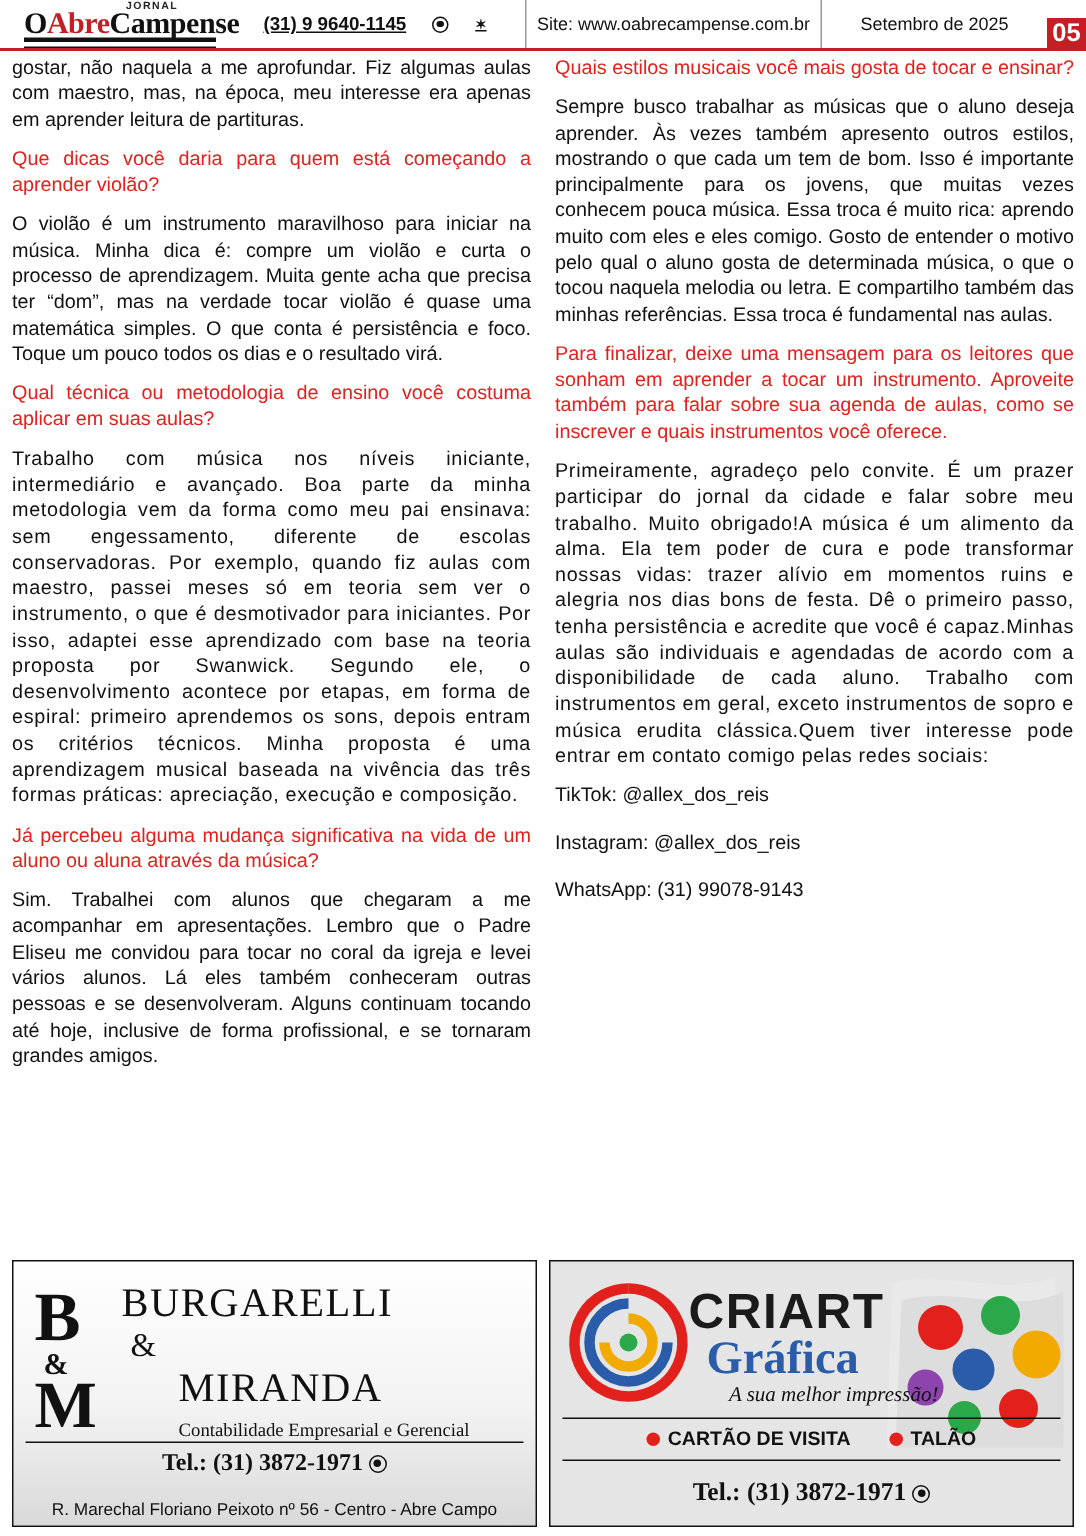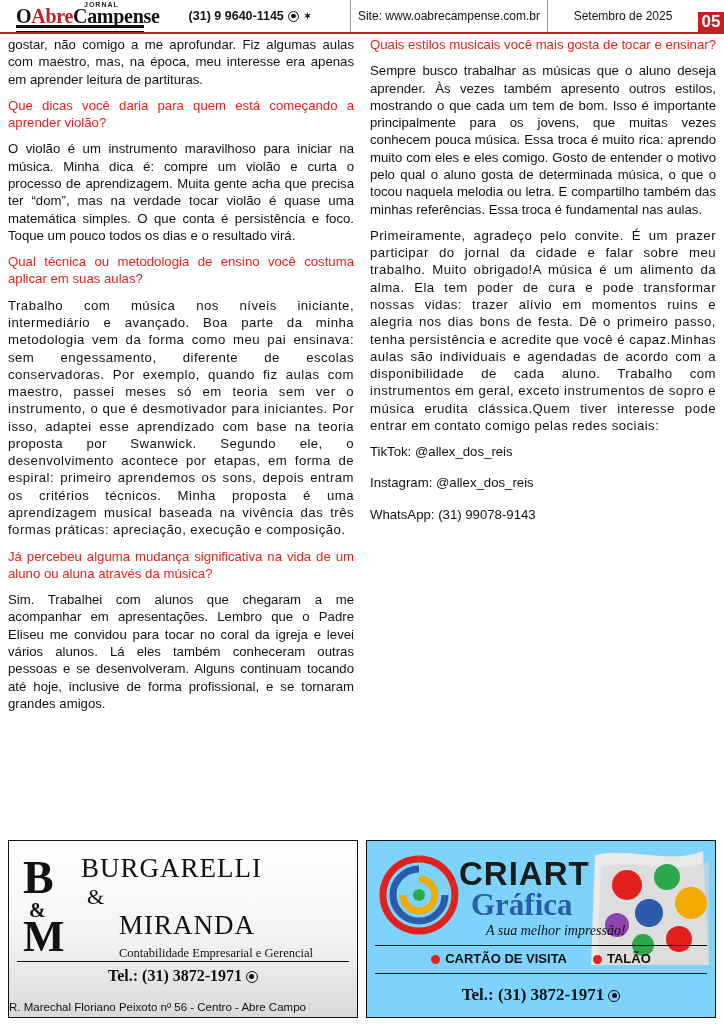--- a/index.html
+++ b/index.html
@@ -63,22 +63,23 @@
   }
   .hdr-phone {
     flex: 0 0 auto;
     display: flex;
     align-items: center;
     justify-content: center;
     font-size: 12.5px;
     font-weight: bold;
     color: #111;
     padding: 0 6px;
-    gap: 4px;
+    gap: 17px;
     width: 200px;
+    text-decoration: underline;
   }
   .hdr-site {
     flex: 1 1 auto;
     display: flex;
     align-items: center;
     justify-content: center;
     font-size: 12px;
     color: #111;
     border-left: 1px solid #999;
     border-right: 1px solid #999;
@@ -231,32 +232,33 @@
     left: 0; right: 0; top: 126px;
     text-align: center;
     font-family: "Liberation Serif", serif;
     font-size: 16px;
     font-weight: bold;
     color: #111;
   }
   .bm-addr {
     position: absolute;
     left: 0; right: 0; bottom: 4px;
+    text-align: center;
     font-size: 11.5px;
     color: #111;
   }
   .bm-hr {
     position: absolute;
     left: 8px; right: 8px; top: 120px;
     height: 1px; background: #111;
   }
 
   .ad-right {
     width: 350px;
-    background: #7dd3fc;
+    background: #e5e5e5;
   }
   .criart-wrap { position: absolute; inset: 0; }
   .criart-name {
     position: absolute;
     left: 92px; top: 14px;
     font-family: "Liberation Sans", sans-serif;
     font-size: 33px;
     font-weight: bold;
     letter-spacing: 1px;
     color: #1b1b1b;
@@ -369,32 +371,33 @@
     <div class="hdr-site">Site: www.oabrecampense.com.br</div>
 
     <div class="hdr-date">Setembro de 2025</div>
 
     <div class="hdr-pagenum">05</div>
   </div>
 
   <div class="content">
 
     <div class="col">
-      <p>gostar, não comigo a me aprofundar. Fiz algumas aulas com maestro, mas, na época, meu interesse era apenas em aprender leitura de partituras.</p>
+      <p>gostar, não naquela a me aprofundar. Fiz algumas aulas com maestro, mas, na época, meu interesse era apenas em aprender leitura de partituras.</p>
       <p class="q">Que dicas você daria para quem está começando a aprender violão?</p>
       <p>O violão é um instrumento maravilhoso para iniciar na música. Minha dica é: compre um violão e curta o processo de aprendizagem. Muita gente acha que precisa ter “dom”, mas na verdade tocar violão é quase uma matemática simples. O que conta é persistência e foco. Toque um pouco todos os dias e o resultado virá.</p>
       <p class="q">Qual técnica ou metodologia de ensino você costuma aplicar em suas aulas?</p>
       <p class="spaced">Trabalho com música nos níveis iniciante, intermediário e avançado. Boa parte da minha metodologia vem da forma como meu pai ensinava: sem engessamento, diferente de escolas conservadoras. Por exemplo, quando fiz aulas com maestro, passei meses só em teoria sem ver o instrumento, o que é desmotivador para iniciantes. Por isso, adaptei esse aprendizado com base na teoria proposta por Swanwick. Segundo ele, o desenvolvimento acontece por etapas, em forma de espiral: primeiro aprendemos os sons, depois entram os critérios técnicos. Minha proposta é uma aprendizagem musical baseada na vivência das três formas práticas: apreciação, execução e composição.</p>
       <p class="q">Já percebeu alguma mudança significativa na vida de um aluno ou aluna através da música?</p>
       <p>Sim. Trabalhei com alunos que chegaram a me acompanhar em apresentações. Lembro que o Padre Eliseu me convidou para tocar no coral da igreja e levei vários alunos. Lá eles também conheceram outras pessoas e se desenvolveram. Alguns continuam tocando até hoje, inclusive de forma profissional, e se tornaram grandes amigos.</p>
     </div>
 
     <div class="col">
       <p class="q">Quais estilos musicais você mais gosta de tocar e ensinar?</p>
       <p>Sempre busco trabalhar as músicas que o aluno deseja aprender. Às vezes também apresento outros estilos, mostrando o que cada um tem de bom. Isso é importante principalmente para os jovens, que muitas vezes conhecem pouca música. Essa troca é muito rica: aprendo muito com eles e eles comigo. Gosto de entender o motivo pelo qual o aluno gosta de determinada música, o que o tocou naquela melodia ou letra. E compartilho também das minhas referências. Essa troca é fundamental nas aulas.</p>
+      <p class="q">Para finalizar, deixe uma mensagem para os leitores que sonham em aprender a tocar um instrumento. Aproveite também para falar sobre sua agenda de aulas, como se inscrever e quais instrumentos você oferece.</p>
       <p class="spaced">Primeiramente, agradeço pelo convite. É um prazer participar do jornal da cidade e falar sobre meu trabalho. Muito obrigado!A música é um alimento da alma. Ela tem poder de cura e pode transformar nossas vidas: trazer alívio em momentos ruins e alegria nos dias bons de festa. Dê o primeiro passo, tenha persistência e acredite que você é capaz.Minhas aulas são individuais e agendadas de acordo com a disponibilidade de cada aluno. Trabalho com instrumentos em geral, exceto instrumentos de sopro e música erudita clássica.Quem tiver interesse pode entrar em contato comigo pelas redes sociais:</p>
       <p class="contact">TikTok: @allex_dos_reis</p>
       <p class="contact">Instagram: @allex_dos_reis</p>
       <p class="contact">WhatsApp: (31) 99078-9143</p>
     </div>
   </div>
 
   <div class="ads">
 
     <div class="ad ad-left">

